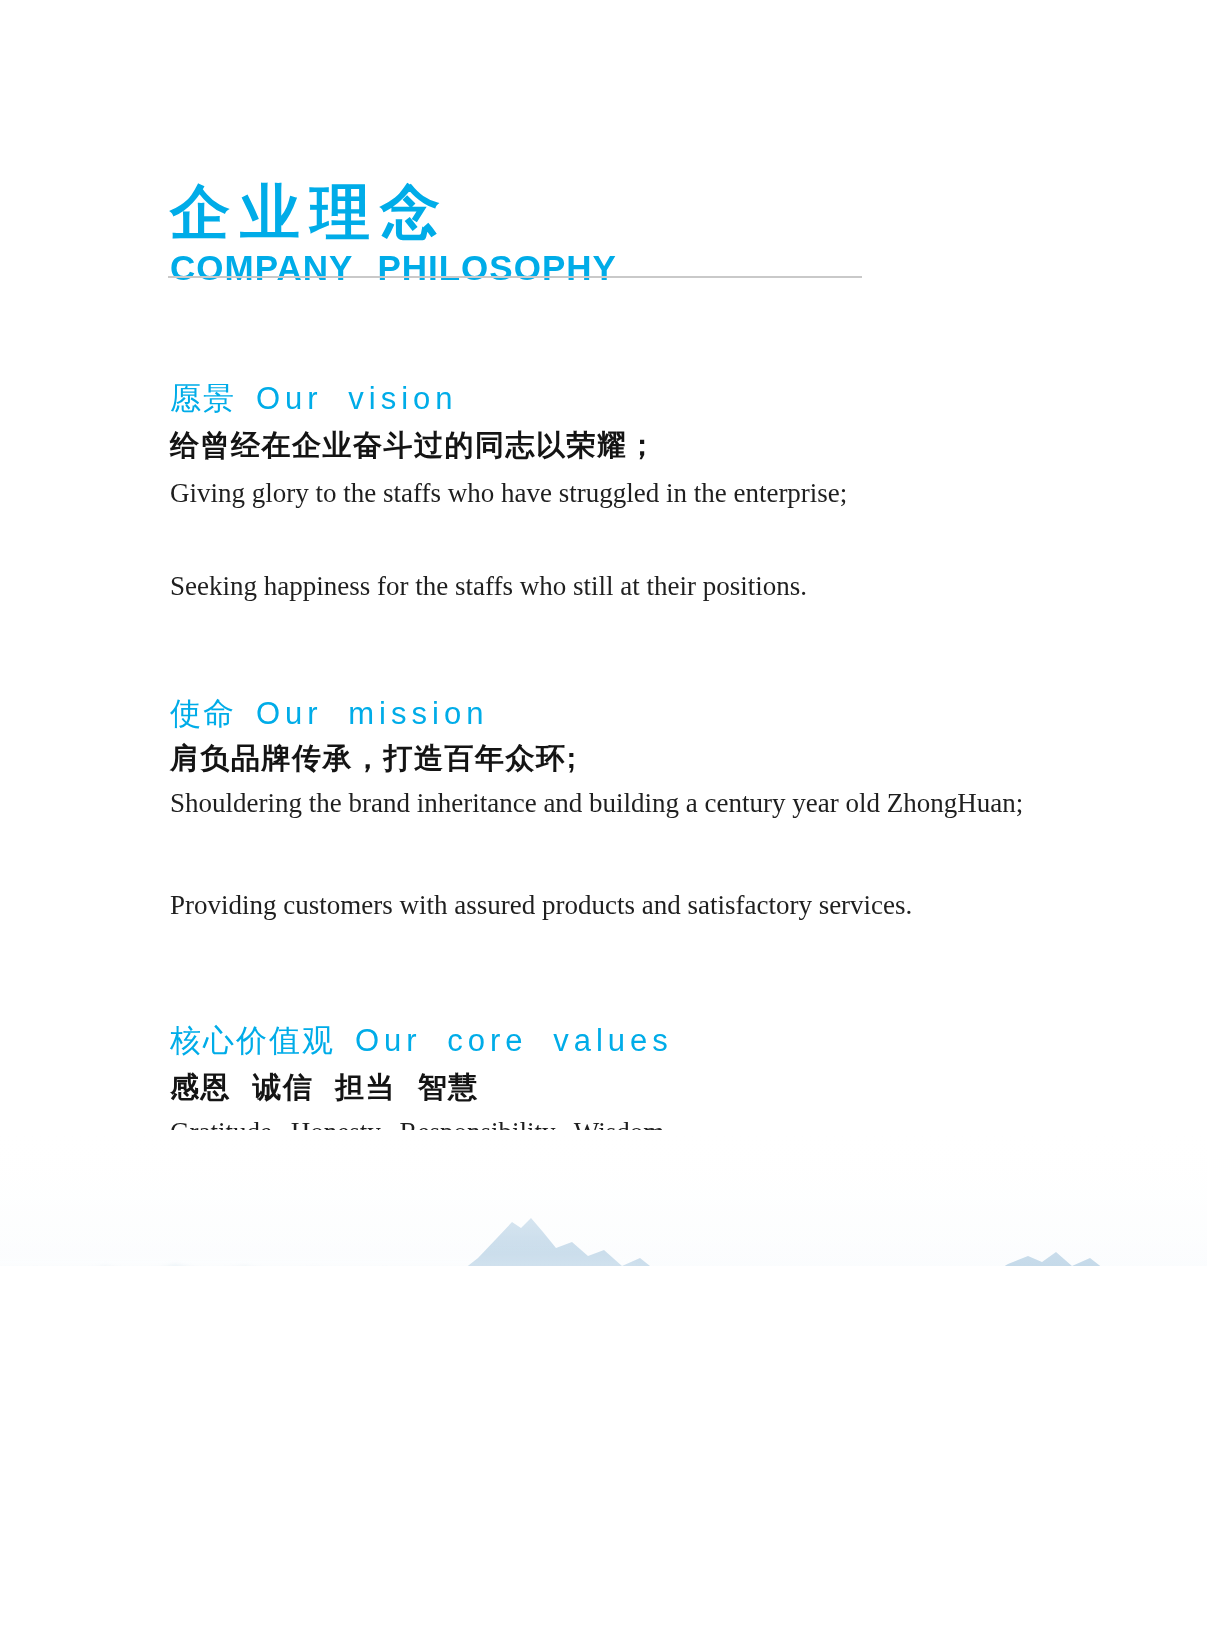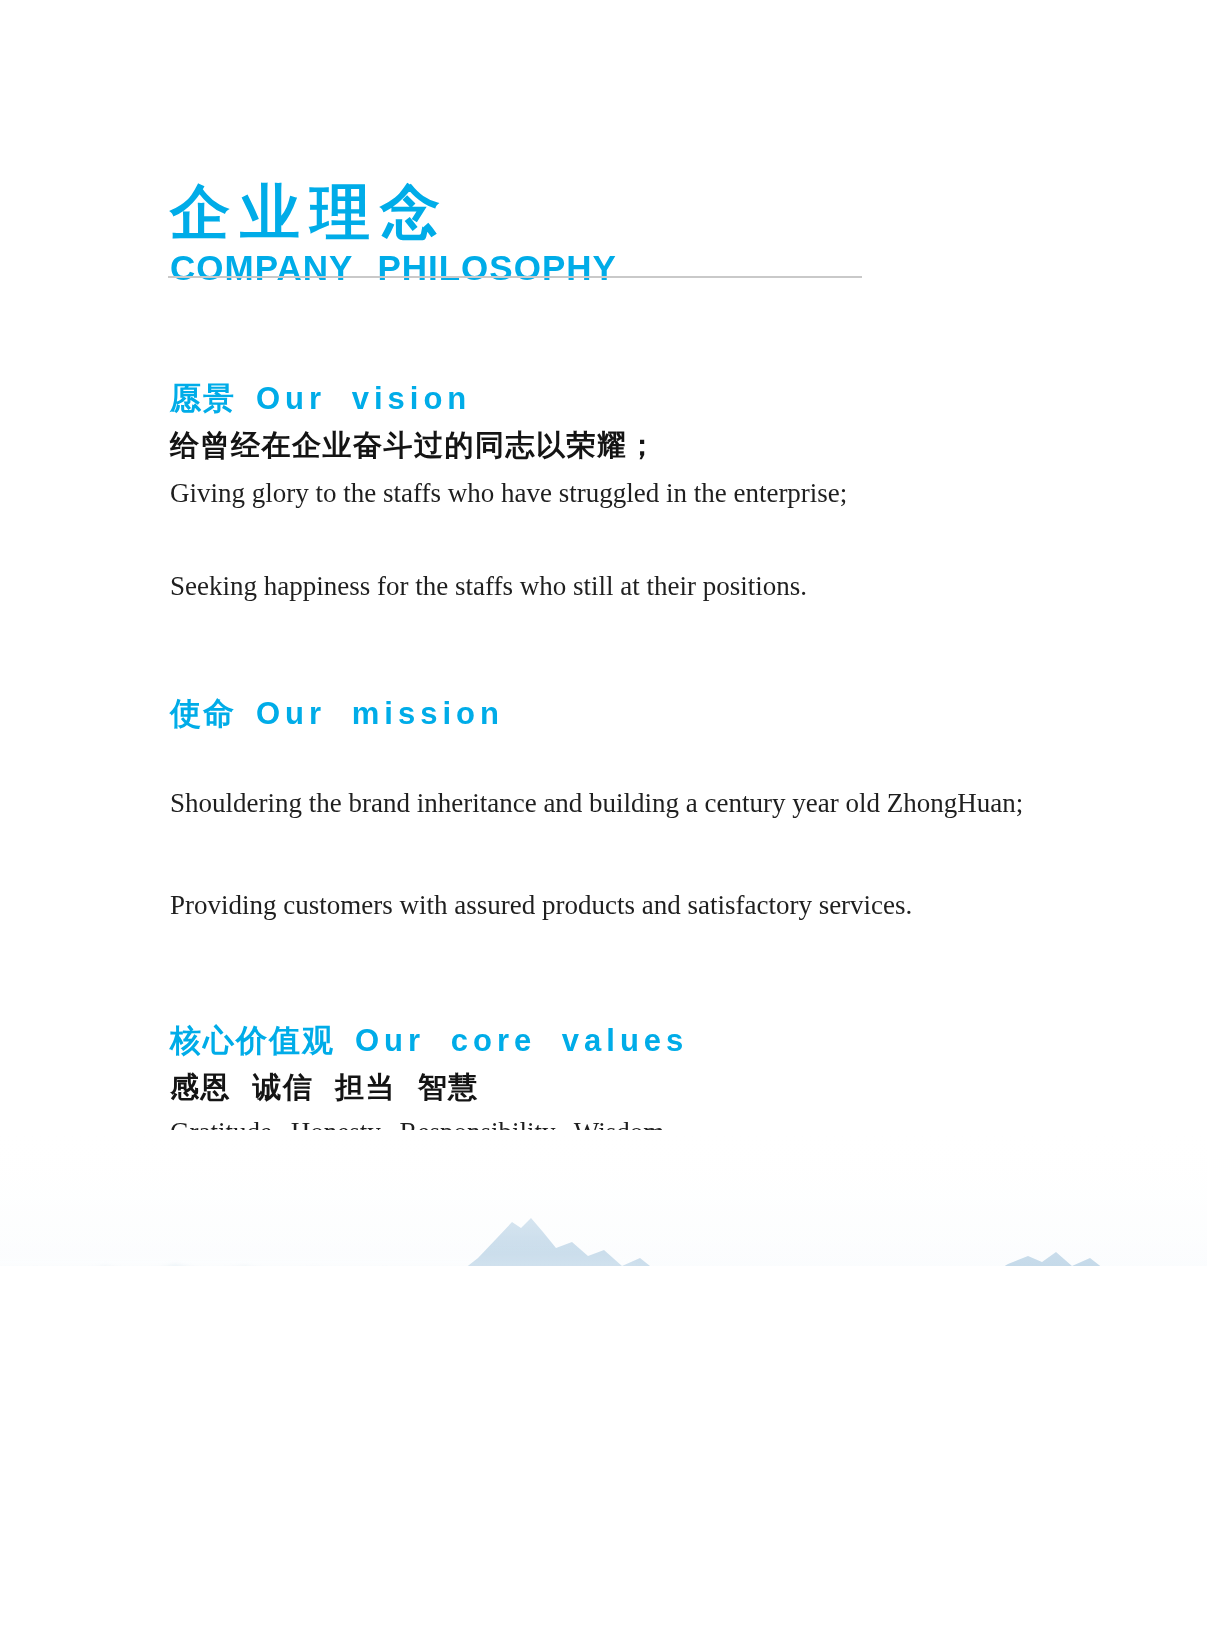--- a/index.html
+++ b/index.html
@@ -34,21 +34,21 @@
   .divider {
     position: absolute;
     left: 168px;
     top: 276px;
     width: 694px;
     height: 2px;
     background: #c9c9c9;
   }
 
   
-  .sec-heading { color: #00ace8; font-weight: 700; font-size: 31px; line-height: 1.1; text-align: center; }
+  .sec-heading { color: #00ace8; font-weight: 400; font-size: 31px; line-height: 1.1; text-align: center; }
   .sec-heading .h-cn { letter-spacing: 2px; }
   .sec-heading .h-en { margin-left: 20px; letter-spacing: 5px; word-spacing: 12px; }
 
   
   .cn {
     font-size: 29px;
     line-height: 1.2;
     font-weight: 700;
     letter-spacing: 1.5px;
     color: #141414;
@@ -103,20 +103,21 @@
   <h3 class="abs sec-heading v-head">
     <span class="h-cn">愿景</span><span class="h-en">Our vision</span>
   </h3>
   <p class="abs cn v-cn1">给曾经在企业奋斗过的同志以荣耀；</p>
   <p class="abs en v-en1">Giving glory to the staffs who have struggled in the enterprise;</p>
   <p class="abs en v-en2">Seeking happiness for the staffs who still at their positions.</p>
 
   <h3 class="abs sec-heading m-head">
     <span class="h-cn">使命</span><span class="h-en">Our mission</span>
   </h3>
+  <p class="abs cn m-cn1">肩负品牌传承，打造百年众环;</p>
   <p class="abs en m-en1">Shouldering the brand inheritance and building a century year old ZhongHuan;</p>
   <p class="abs en m-en2">Providing customers with assured products and satisfactory services.</p>
 
   <h3 class="abs sec-heading c-head">
     <span class="h-cn">核心价值观</span><span class="h-en">Our core values</span>
   </h3>
   <p class="abs cn c-cn1">感恩 诚信 担当 智慧</p>
   <p class="abs en c-en1">Gratitude Honesty Responsibility Wisdom</p>
 
   <div class="mountains">

